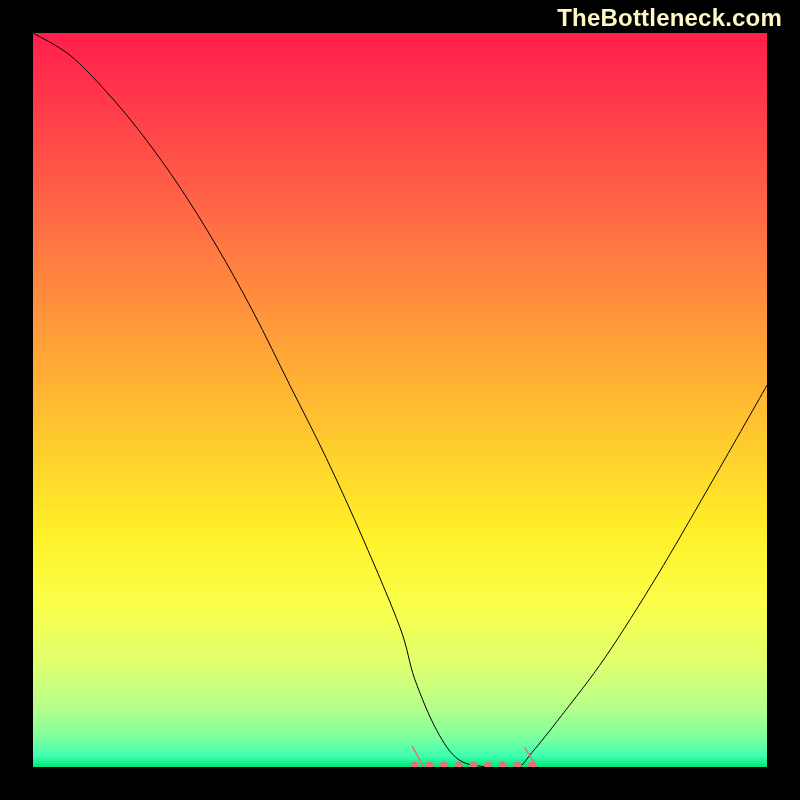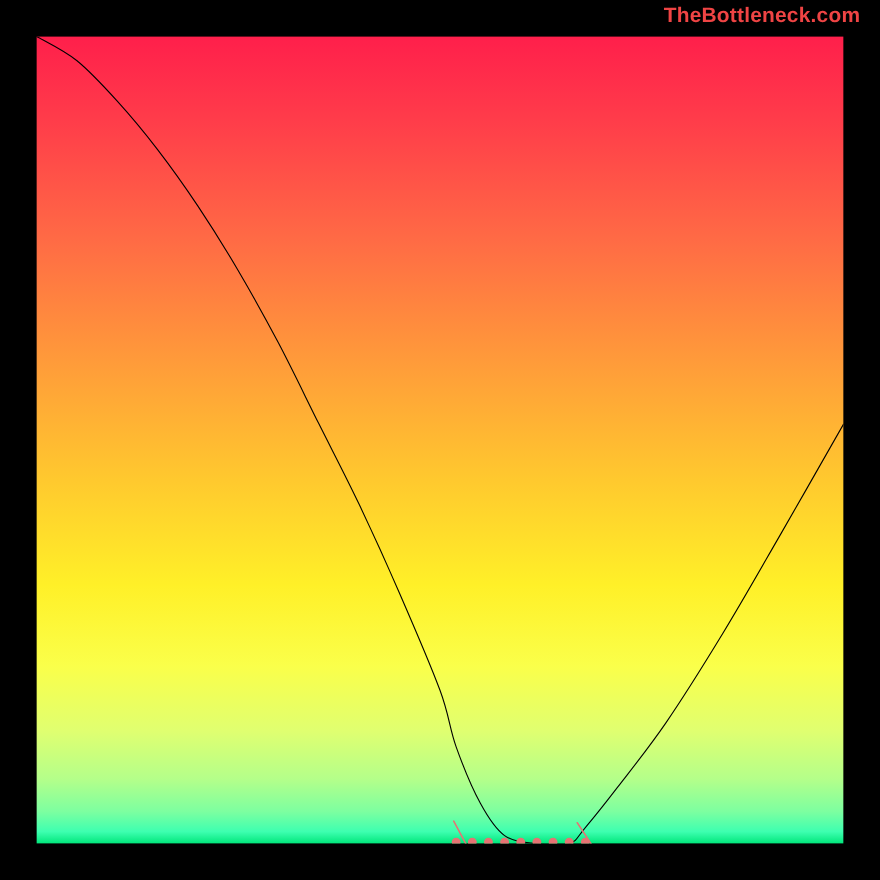--- a/index.html
+++ b/index.html
@@ -14,22 +14,22 @@
   .frame {
     position: relative;
     width: 800px;
     height: 800px;
     background: #000;
   }
   .watermark {
     position: absolute;
     top: 4px;
     right: 18px;
-    color: #ef4444;
-    font-size: 19px;
+    color: #fef9c3;
+    font-size: 24px;
     font-weight: 600;
     letter-spacing: 0.2px;
     z-index: 5;
   }
   .plot-area {
     position: absolute;
     left: 33px;
     top: 33px;
     width: 734px;
     height: 734px;

